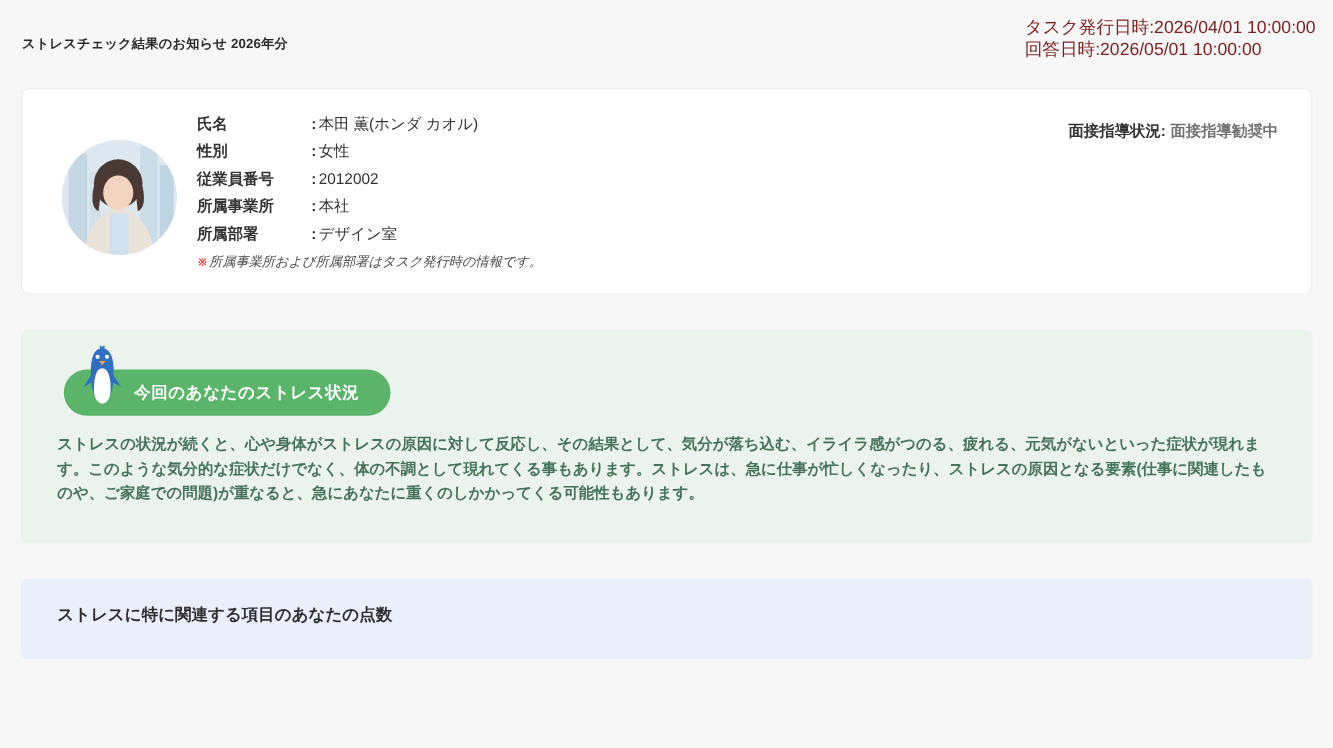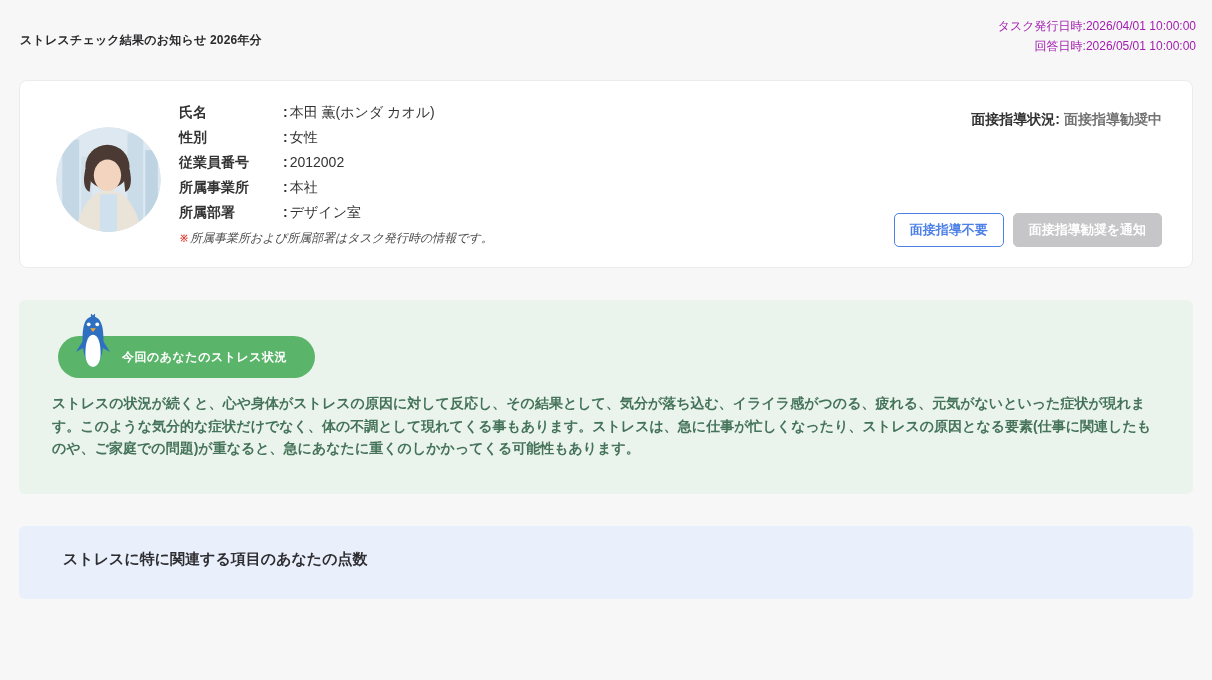--- a/index.html
+++ b/index.html
@@ -8,21 +8,21 @@
     font-family: "Liberation Sans", "DejaVu Sans", sans-serif;
     background:#f7f7f8;
     color:#333;
     overflow:hidden;
   }
   .header-row{
     display:flex; justify-content:space-between; align-items:flex-start;
     padding:16px 16px 0 20px;
   }
   .page-title{ font-size:12px; font-weight:bold; color:#2b2b2d; margin-top:16px; letter-spacing:.2px;}
-  .dates{ text-align:right; font-size:12px; line-height:20px; color:#a21caf;}
+  .dates{ text-align:left; font-size:16px; line-height:20px; color:#7f1d1d;}
   .card{
     margin:24px 19px 0 19px;
     background:#fff;
     border:1px solid #ebebee;
     border-radius:8px;
     padding:18px 30px 20px 30px;
     display:flex;
   }
   .avatar{
     width:105px; height:105px; border-radius:50%;
@@ -56,36 +56,36 @@
     margin:32px 19px 0 19px;
     background:#ebf4ec;
     border-radius:6px;
     padding:20px 33px 34px 33px;
   }
   .pill-wrap{ position:relative; display:inline-block; margin:16px 0 0 6px;}
   .stress-pill{
     display:inline-flex; align-items:center;
     height:42px; border-radius:21px;
     background:#5ab469; color:#fff;
-    font-size:12px; font-weight:bold; letter-spacing:.5px;
+    font-size:15px; font-weight:bold; letter-spacing:.5px;
     padding:0 28px 0 64px;
   }
   .penguin{ position:absolute; left:16px; top:-24px; width:38px; height:60px;}
   .stress-text{
     margin-top:14px;
     font-size:14px; font-weight:bold;
     line-height:22.5px;
     color:#45735a;
     max-width:1108px;
   }
   .blue-section{
     margin:32px 19px 0 19px;
     background:#e9effb;
     border-radius:6px;
-    padding:24px 33px 30px 44px;
+    padding:24px 33px 30px 33px;
   }
   .blue-heading{ font-size:15px; font-weight:bold; color:#2e2e32;}
 </style>
 </head>
 <body>
 
 <div class="header-row">
   <h1 class="page-title">ストレスチェック結果のお知らせ 2026年分</h1>
   <div class="dates">
     <div><span>タスク発行日時:</span><span>2026/04/01 10:00:00</span></div>
@@ -146,24 +146,20 @@
     </div>
     <div class="info-note">
       <span class="note-mark">※</span><span>所属事業所および所属部署はタスク発行時の情報です。</span>
     </div>
   </div>
 
   <div class="right-col">
     <div class="status-line">
       <span>面接指導状況:</span><span class="status-value">面接指導勧奨中</span>
     </div>
-    <div class="btn-row">
-      <button class="btn btn-outline-blue">面接指導不要</button>
-      <button class="btn btn-gray">面接指導勧奨を通知</button>
-    </div>
   </div>
 </div>
 
 <div class="green-section">
   <div class="pill-wrap">
     <span class="penguin">
       <svg viewBox="0 0 40 62" aria-hidden="true">
         <path d="M11 28 L2 42 L11 37 Z" fill="#2f6fc1"></path>
         <path d="M29 28 L38 42 L29 37 Z" fill="#2f6fc1"></path>
         <path d="M20 4 C21.5 1 23 2 22 5 C28 7 31 14 31 28 C31 45 27 55 20 58 C13 55 9 45 9 28 C9 14 12 6 18 5 C17 2 18.5 1 20 4 Z" fill="#2f6fc1"></path>

